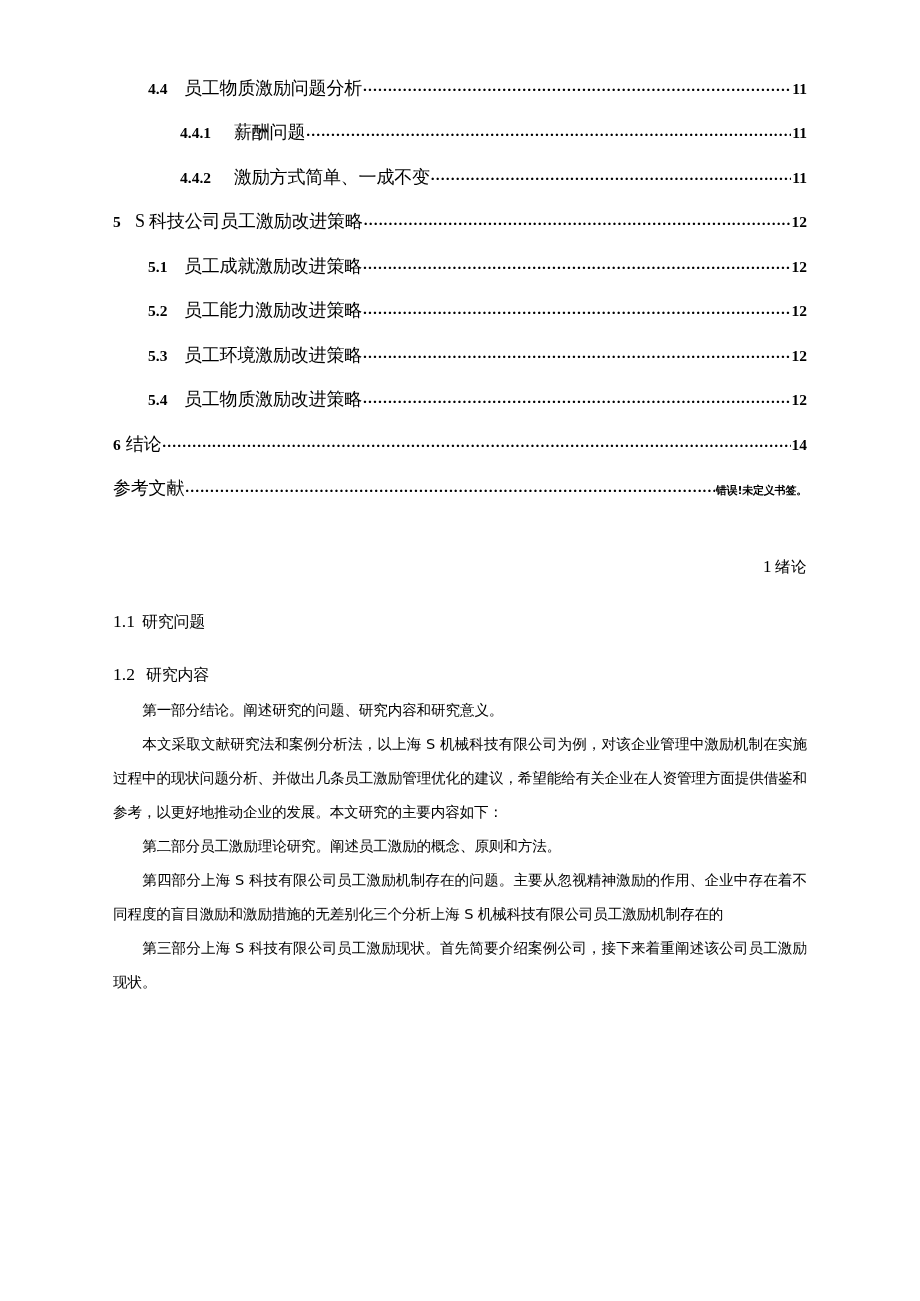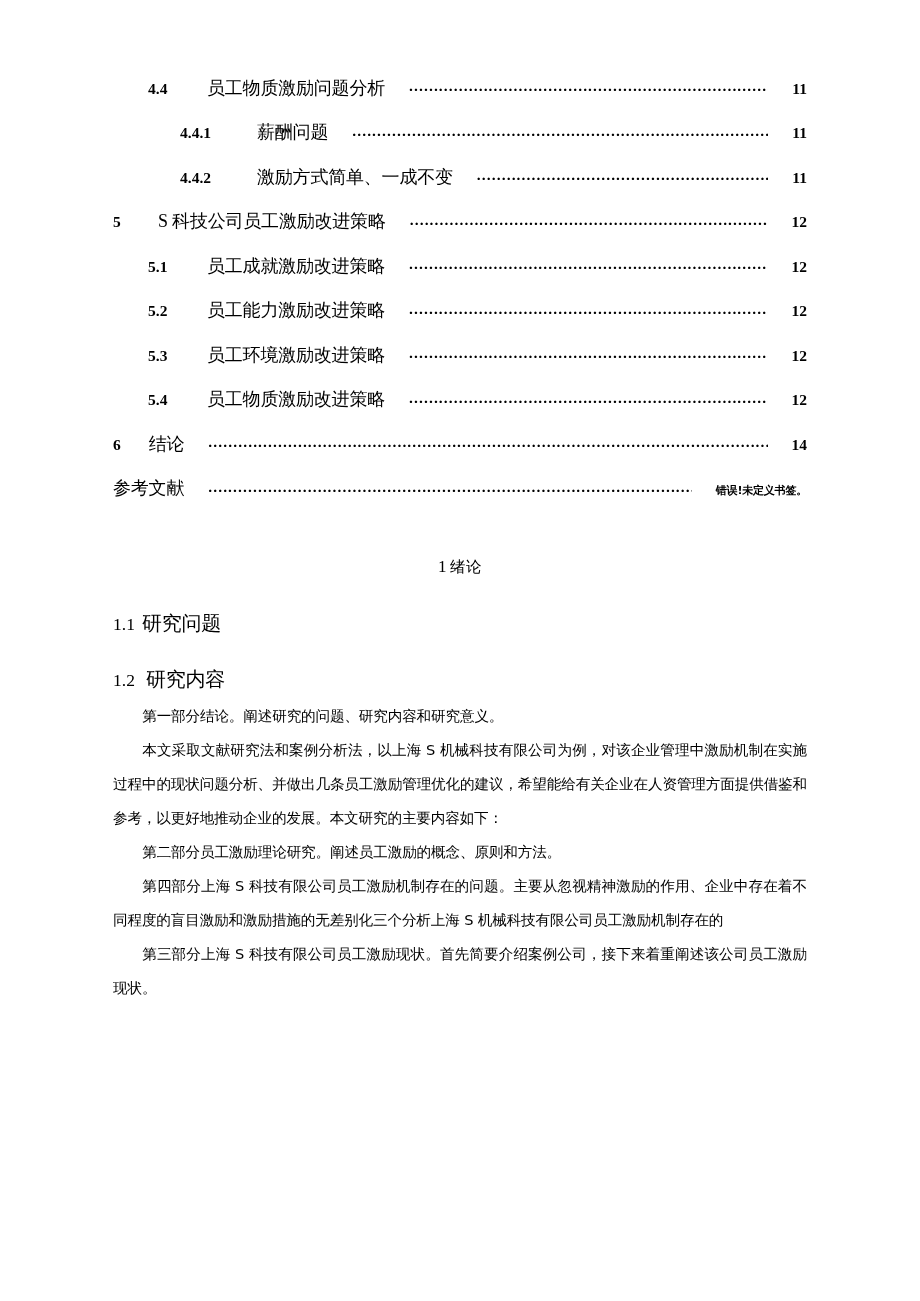--- a/index.html
+++ b/index.html
@@ -34,21 +34,20 @@
   }
 
   .toc-entry {
     display: flex;
     align-items: baseline;
     font-weight: bold;
     font-size: 15.5px;
     line-height: 1;
     white-space: nowrap;
     margin-bottom: 26px;
-    gap: 23px;
   }
   .toc-entry.lvl1 { padding-left: 0px; }
   .toc-entry.lvl2 { padding-left: 35px; }
   .toc-entry.lvl3 { padding-left: 67px; }
 
   .toc-num {
     flex: 0 0 auto;
     font-family: "Liberation Serif", "DejaVu Serif", serif;
   }
   .toc-num.w-a { min-width: 22px; }
@@ -96,21 +95,21 @@
     padding-left: 0px;
   }
   .toc-page.err {
     font-family: "DejaVu Sans", "Liberation Sans", sans-serif;
     font-size: 11px;
     letter-spacing: -0.2px;
   }
 
   
   .chapter-title {
-    text-align: center;
+    text-align: right;
     font-family: "Liberation Serif", "DejaVu Serif", serif;
     font-size: 17px;
     font-weight: normal;
     margin-top: 60px;
     margin-bottom: 0;
     letter-spacing: 0.5px;
   }
   .chapter-title .cn {
     font-family: "DejaVu Sans", "Liberation Sans", sans-serif;
     font-size: 15.5px;
@@ -120,21 +119,21 @@
   
   .section-head {
     font-family: "Liberation Serif", "DejaVu Serif", serif;
     font-size: 17.5px;
     font-weight: normal;
     margin: 34px 0 8px 0;
     line-height: 1.1;
   }
   .section-head .cn {
     font-family: "DejaVu Sans", "Liberation Sans", sans-serif;
-    font-size: 20px;
+    font-size: 16px;
     letter-spacing: -0.2px;
   }
   .section-head .gap-s { padding-right: 7px; }
   .section-head .gap-m { padding-right: 11px; }
 
   
   .body-p {
     font-family: "DejaVu Sans", "Liberation Sans", sans-serif;
     font-size: 14.6px;
     line-height: 34px;

